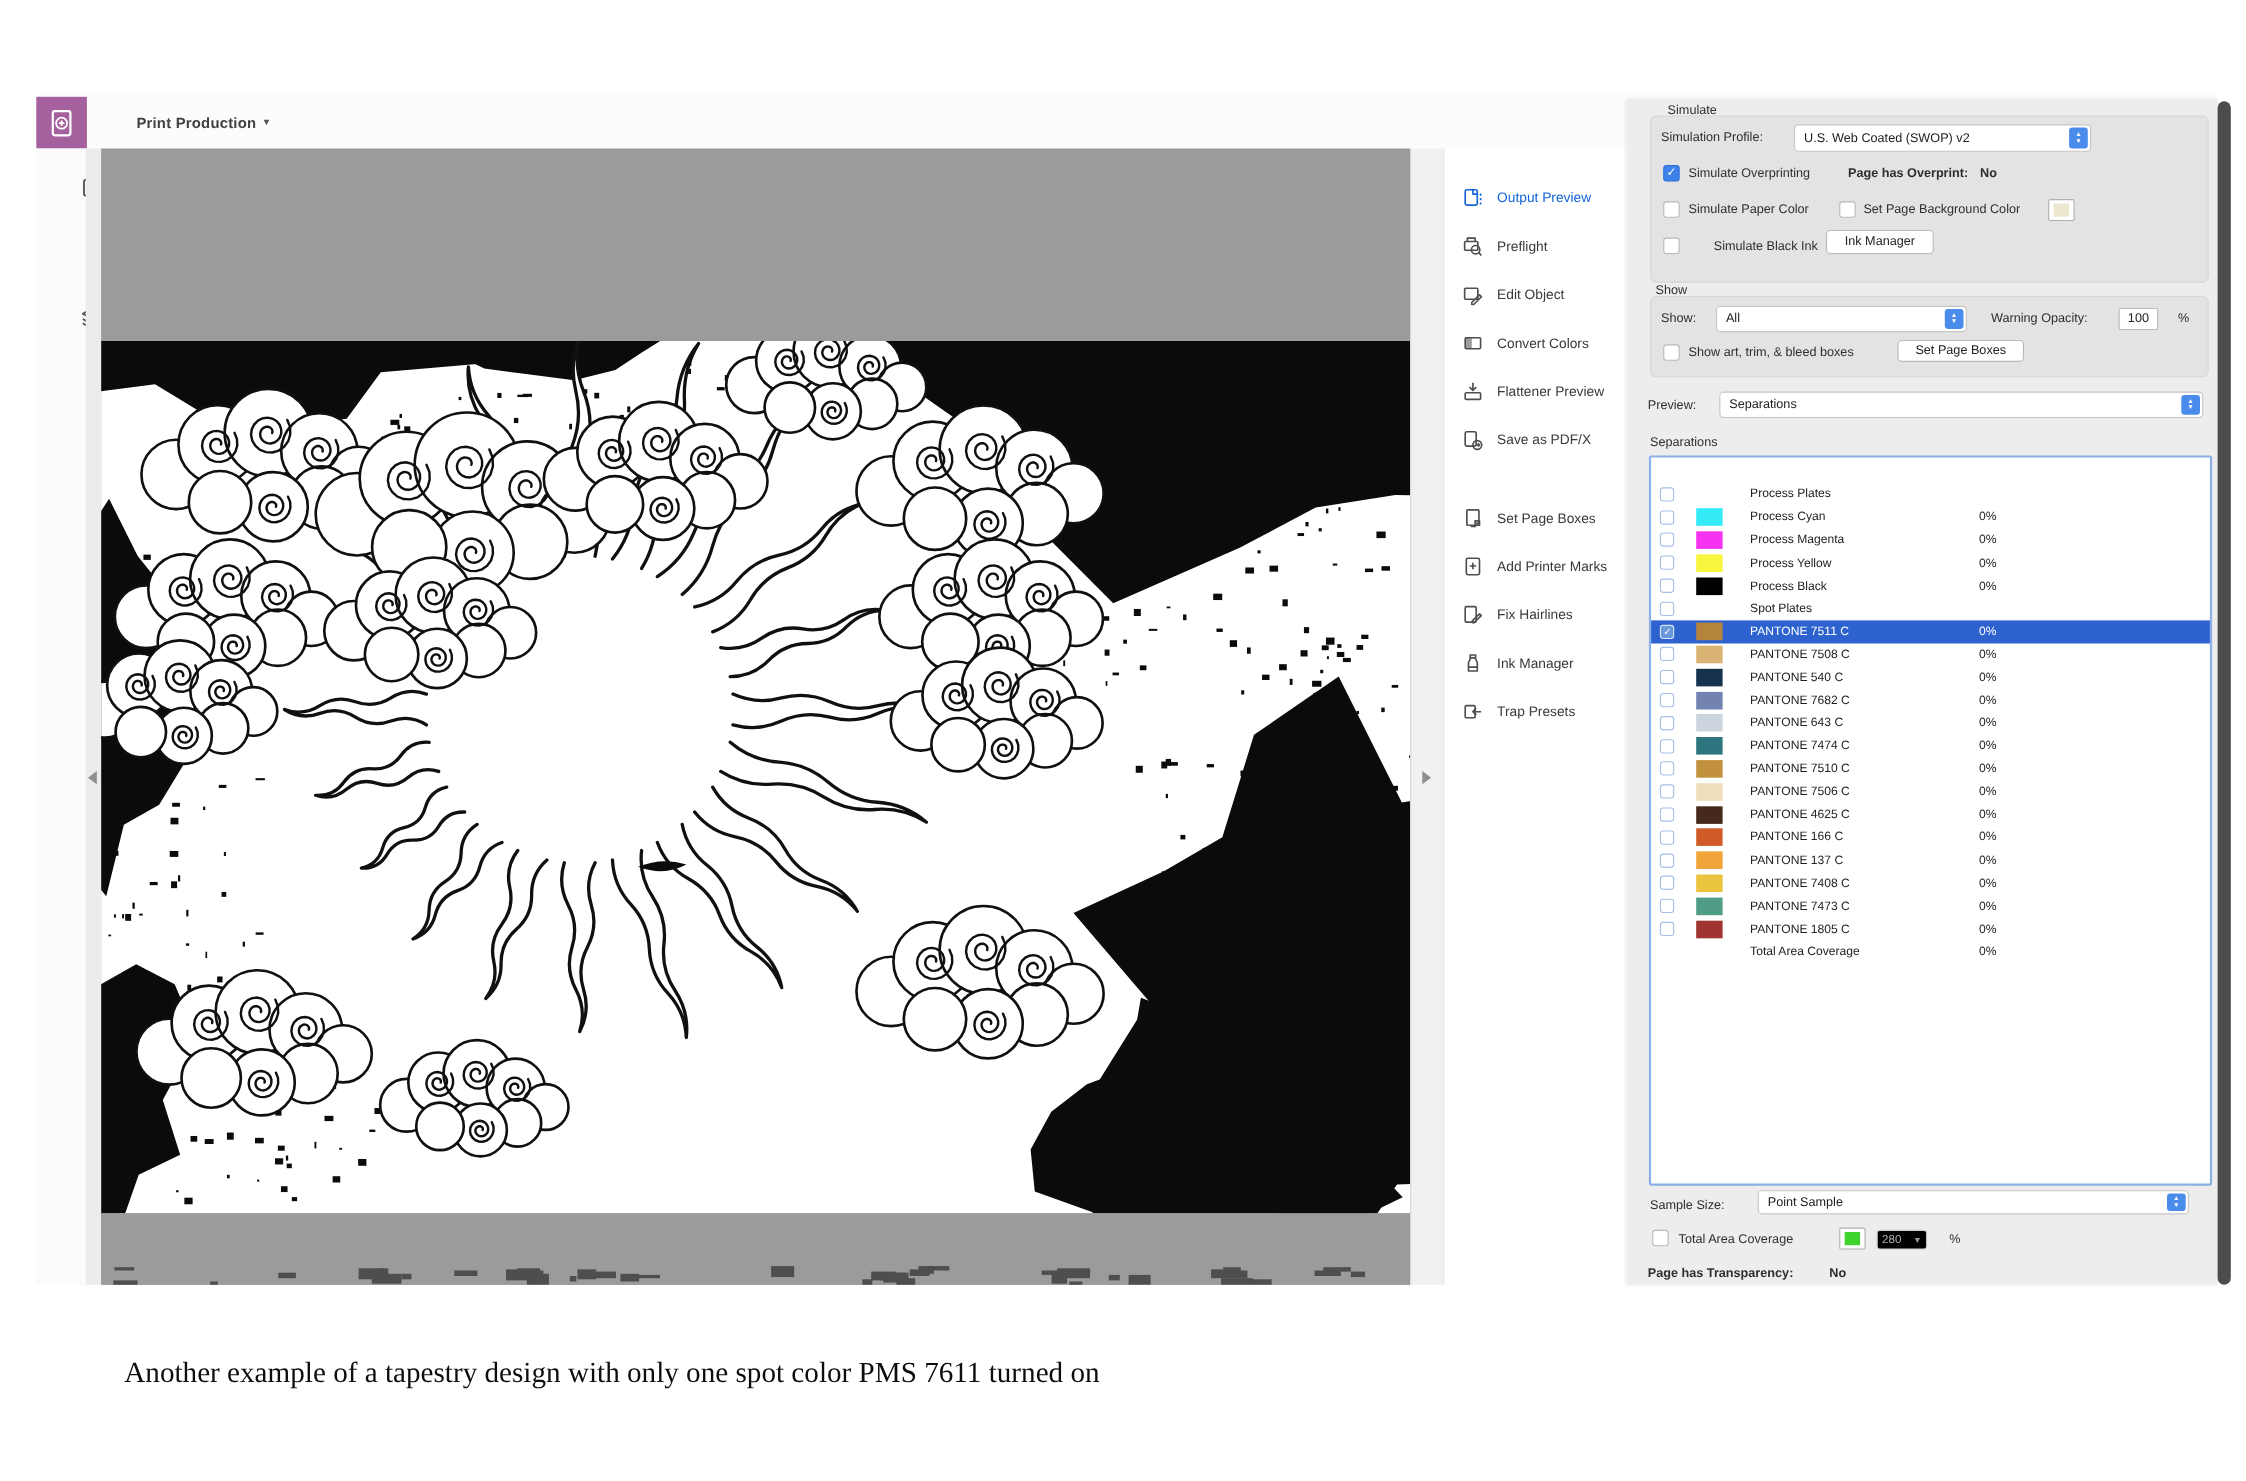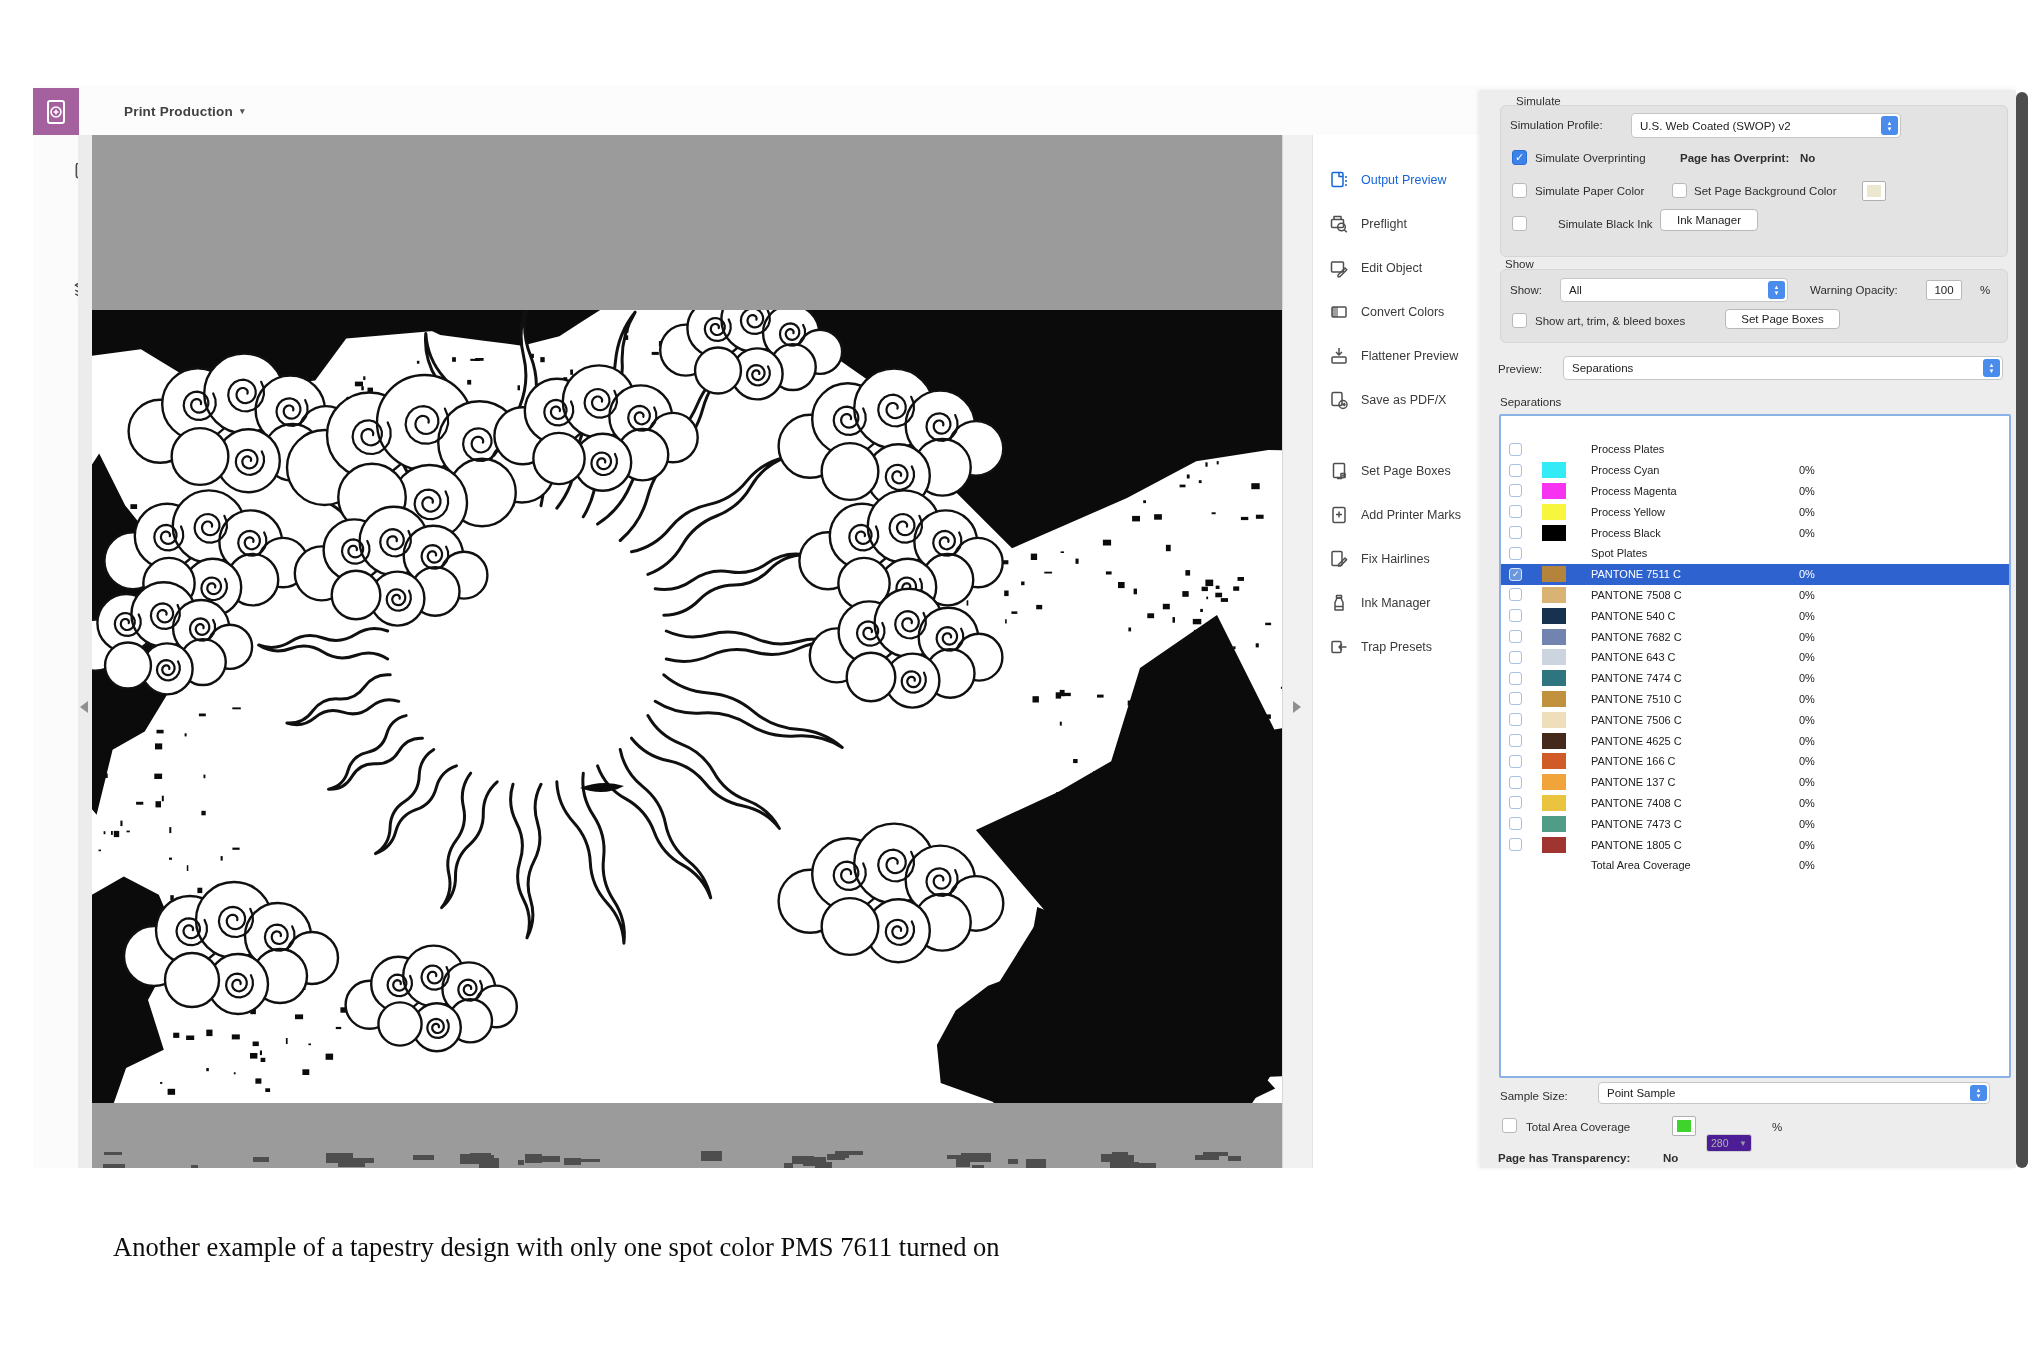--- a/index.html
+++ b/index.html
@@ -60,22 +60,22 @@
   .srow .tcb{position:absolute;left:8px;width:13px;height:13px;background:#fff;border:1px solid #a5c0e5;border-radius:3px;box-sizing:border-box;}
   .srow .tcb.checked{background:#6b97dd;border-color:#d8e4f7;}
   .srow .tcb.checked:after{content:"\2713";color:#fff;font-size:9px;position:absolute;left:2px;top:0;line-height:11px;}
   .srow .sw{position:absolute;left:41px;width:24px;height:16px;}
   .srow .nm{position:absolute;left:90px;font-size:11px;color:#222;}
   .srow .pc{position:absolute;left:298px;font-size:11px;color:#222;}
   .srow.selected .nm,.srow.selected .pc{color:#fff;}
   #dlgscroll{left:2016px;top:92px;width:12px;height:1076px;background:#4c4c4c;border-radius:6px;}
   
   #caption{left:113px;top:1232px;font-family:"Liberation Serif",serif;font-size:26.5px;color:#0d0d0d;}
-  .minisel{position:absolute;background:#4c1d95;border:1px solid #cfcfcf;border-radius:3px;box-sizing:border-box;
-    display:flex;align-items:center;justify-content:space-between;padding:0 4px;font-size:10.5px;color:#b2b2b2;margin-top:16px;}
+  .minisel{position:absolute;background:#000000;border:1px solid #cfcfcf;border-radius:3px;box-sizing:border-box;
+    display:flex;align-items:center;justify-content:space-between;padding:0 4px;font-size:10.5px;color:#b2b2b2;}
 </style>
 </head>
 <body>
 
 <div class="abs" id="headerbar"></div>
 
 <div class="abs" id="appicon" style="background:#a4619e;">
   <svg width="24" height="26" viewBox="0 0 24 26">
     <rect x="4" y="2" width="16" height="22" rx="2" fill="none" stroke="#fff" stroke-width="2"></rect>
     <circle cx="12" cy="13" r="5" fill="none" stroke="#fff" stroke-width="1.6"></circle>

